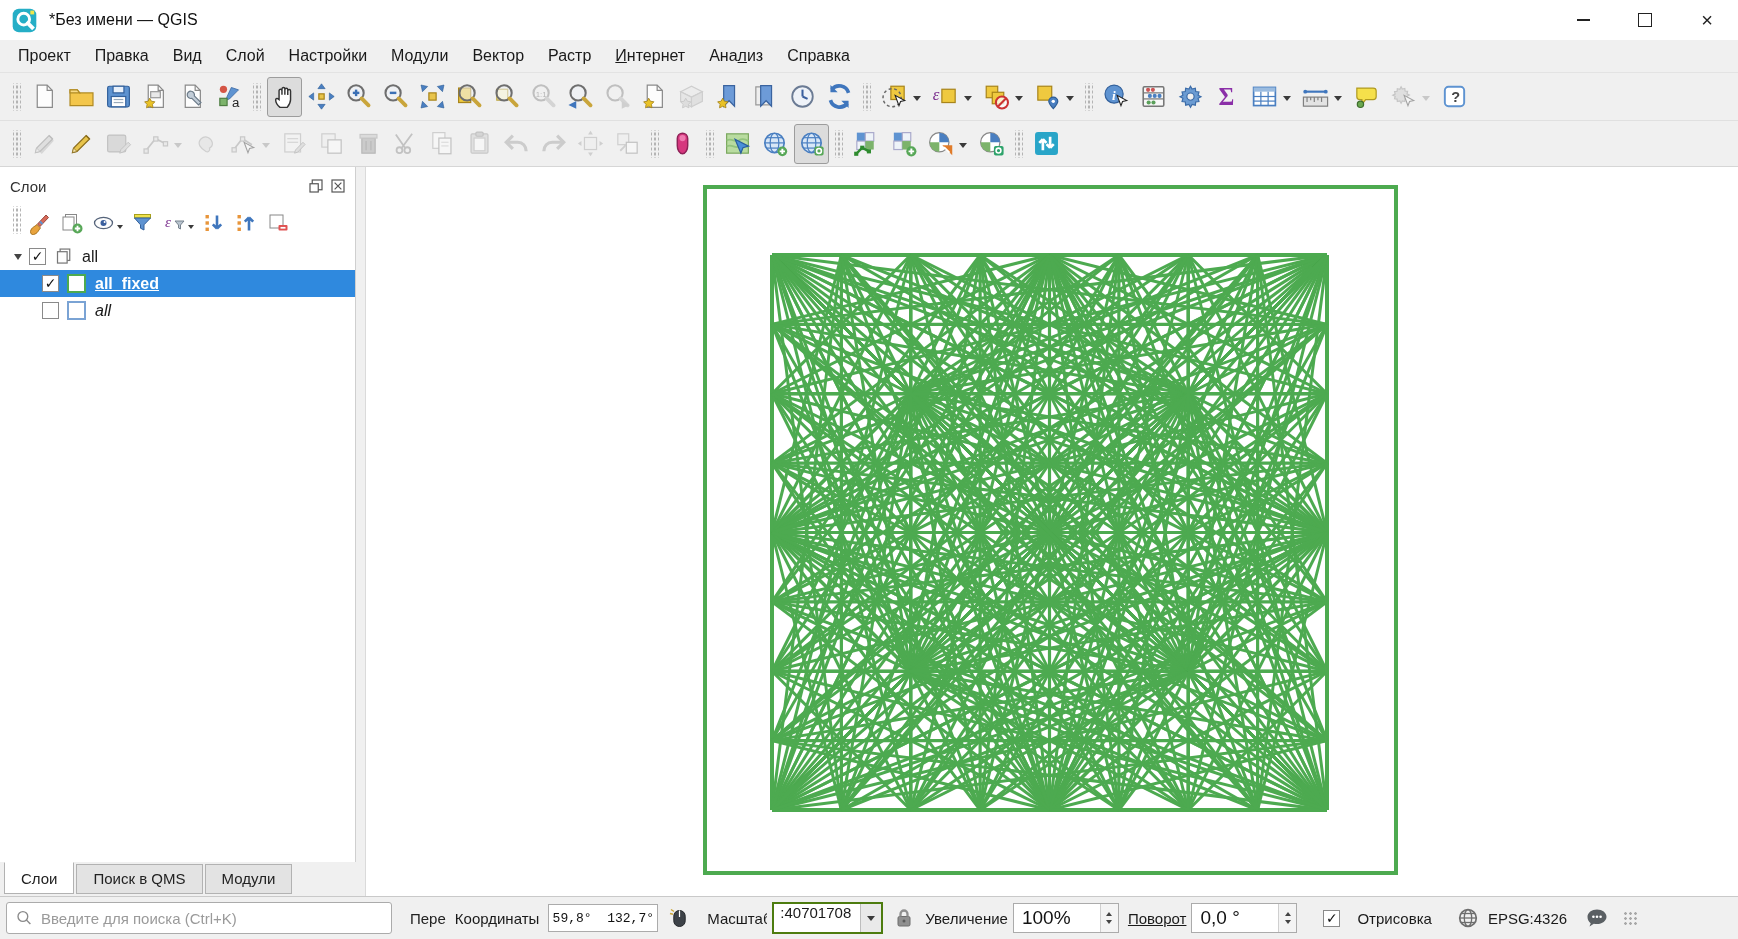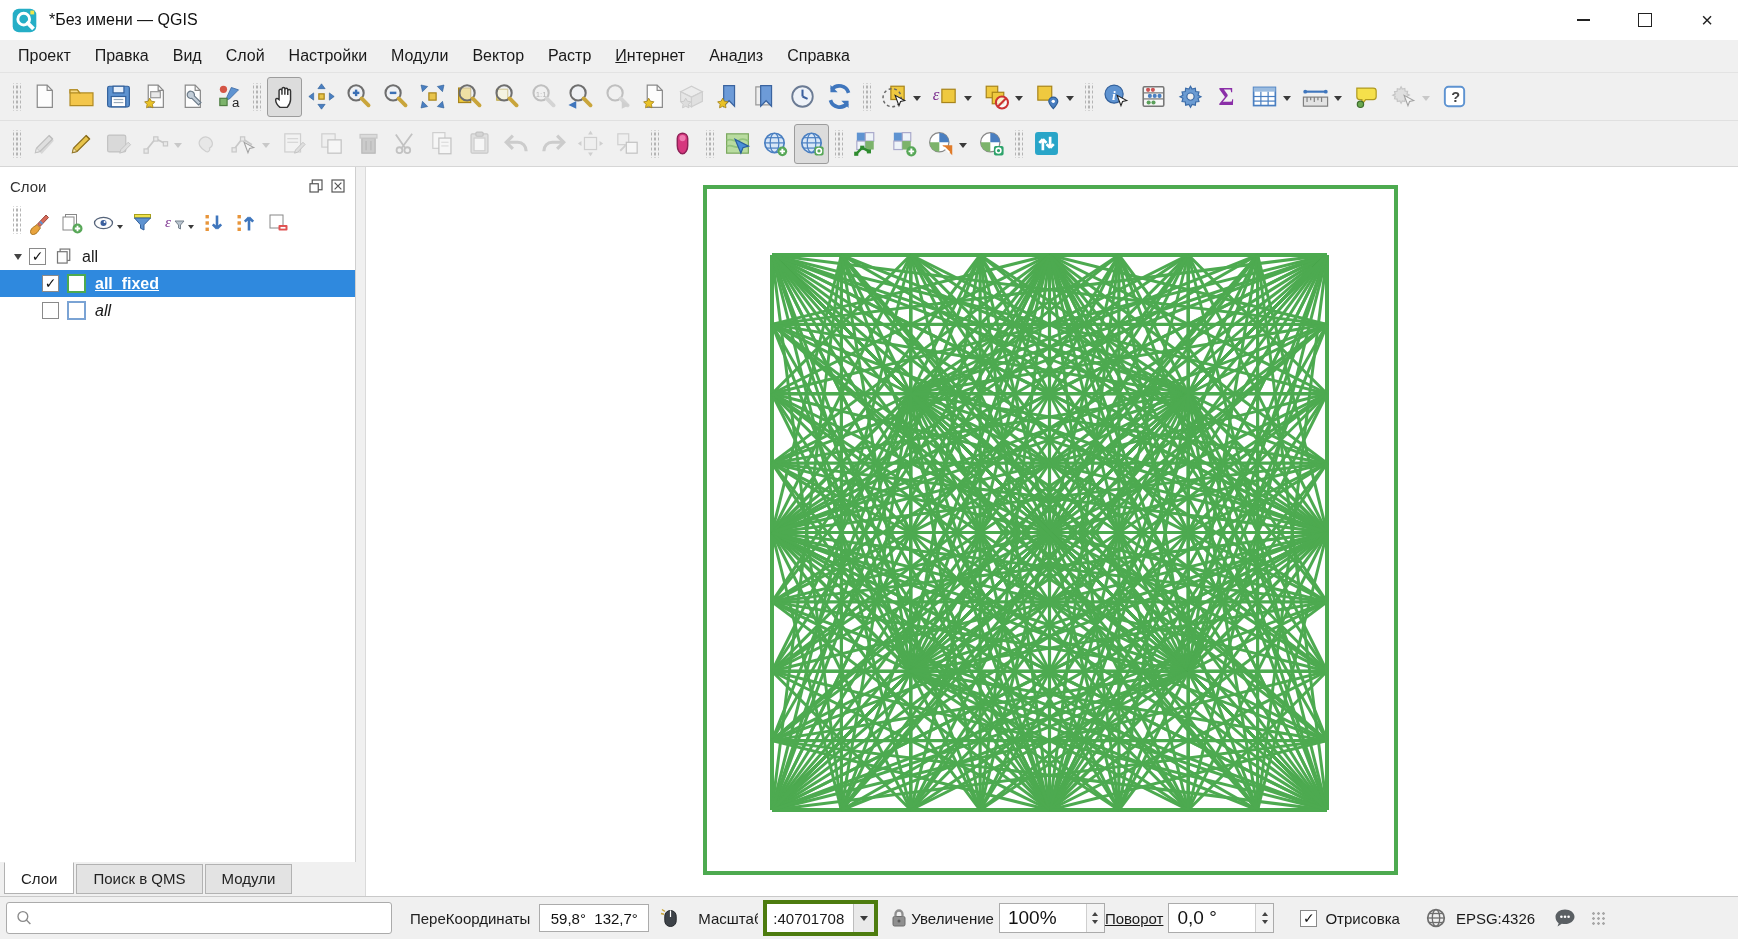--- a/index.html
+++ b/index.html
@@ -61,26 +61,26 @@
   .tab{font-size:15px;padding:5px 16px 6px 16px;background:#e3e3e3;border:1px solid #b2b2b2;margin-right:2px;margin-top:2px;color:#222;}
   .tab.active{background:#fff;border-top-color:#fff;margin-top:0;padding-top:7px;position:relative;z-index:2;}
   
   #statusbar{position:absolute;left:0;top:896px;width:100%;height:43px;background:#f0f0f0;border-top:1px solid #c9c9c9;
              display:flex;align-items:center;box-sizing:border-box;padding:0 6px;font-size:15px;}
   .searchbox{display:flex;align-items:center;width:384px;height:30px;background:#fff;border:1px solid #ababab;border-radius:3px;flex:0 0 auto;}
   .searchbox .sic{width:18px;height:18px;margin:0 6px 0 8px;flex:0 0 auto;}
   .searchbox input{border:none;outline:none;flex:1;font-size:15px;font-family:inherit;color:#333;background:transparent;}
   .searchbox input::placeholder{color:#9a9a9a;}
   .clip{display:inline-block;max-width:36px;overflow:hidden;white-space:nowrap;margin-left:18px;color:#222;}
-  .slabel{color:#1a1a1a;white-space:nowrap;}
+  .slabel{margin-left:9px;color:#1a1a1a;white-space:nowrap;}
   .clipscale{display:inline-block;max-width:60px;overflow:hidden;margin-left:16px;text-align:center;}
-  .sinput{height:28px;border:1px solid #ababab;background:#fff;font-size:15px;font-family:Liberation Sans, sans-serif;text-align:center;color:#111;box-sizing:border-box;}
+  .sinput{height:28px;border:1px solid #ababab;background:#fff;font-size:13px;font-family:Liberation Mono, monospace;text-align:center;color:#111;box-sizing:border-box;}
   .coord{width:110px;margin-left:9px;}
   .sicon{width:24px;height:24px;margin-left:9px;flex:0 0 auto;}
-  .combo{display:flex;height:28px;border:4px solid #4d7c0f;background:#fff;margin-left:5px;align-items:center;flex:0 0 auto;}
+  .combo{display:flex;height:28px;border:2px solid #4d7c0f;background:#fff;margin-left:5px;align-items:flex-start;flex:0 0 auto;}
   .combo-val{padding:0 6px;min-width:74px;}
   .combo-btn{width:20px;height:100%;background:#e9e9e9;border-left:1px solid #bdbdbd;display:flex;align-items:center;justify-content:center;}
   .combo-btn .dd{margin:5px 0 0 0;}
   .spin{display:flex;height:28px;border:1px solid #ababab;background:#fff;margin-left:5px;flex:0 0 auto;}
   .spin input{width:76px;border:none;outline:none;font-size:19px;font-family:inherit;padding-left:8px;color:#111;}
   .spinbtns{width:17px;border-left:1px solid #cfcfcf;display:flex;flex-direction:column;align-items:center;justify-content:center;gap:4px;background:#f4f4f4;}
   .sb-up{width:0;height:0;border:3.5px solid transparent;border-bottom:4.5px solid #444;}
   .sb-dn{width:0;height:0;border:3.5px solid transparent;border-top:4.5px solid #444;}
   #render-cb{margin-left:26px;}
   .crs{margin-left:8px;text-align:center;}
@@ -1364,20 +1364,21 @@
     </div>
 
   <div id="statusbar">
     <div class="searchbox">
       <span class="sic ic" id="search-ic">
           <svg viewBox="0 0 24 24">
             <circle cx="10.5" cy="10" r="6.5" fill="none" stroke="#8a8a8a" stroke-width="1.8"></circle>
             <line x1="15.2" y1="14.7" x2="20.5" y2="20" stroke="#8a8a8a" stroke-width="1.8"></line>
           </svg>
         </span>
+      <input placeholder="Введите для поиска (Ctrl+K)" style="">
     </div>
     <span class="clip">Пере</span>
     <span class="slabel">Координаты</span>
     <input class="sinput coord" value="59,8°  132,7°" style="">
     <span class="sicon ic" id="extent-ic">
         <svg viewBox="0 0 24 24">
           <path d="M12.5 4.5c3.3 0 5.7 2.4 5.7 5.7v4.6c0 3.3-2.4 5.7-5.7 5.7s-5.7-2.4-5.7-5.7v-4.6c0-3.3 2.4-5.7 5.7-5.7z" fill="#3d4248" stroke="#25282c"></path>
           <line x1="12.5" y1="4.5" x2="12.5" y2="11" stroke="#fff" stroke-width="1.2"></line>
           <path d="M4 3.5l3 2M3 7.5l3 .8" stroke="#c9a53b" stroke-width="1.5"></path>
         </svg>

